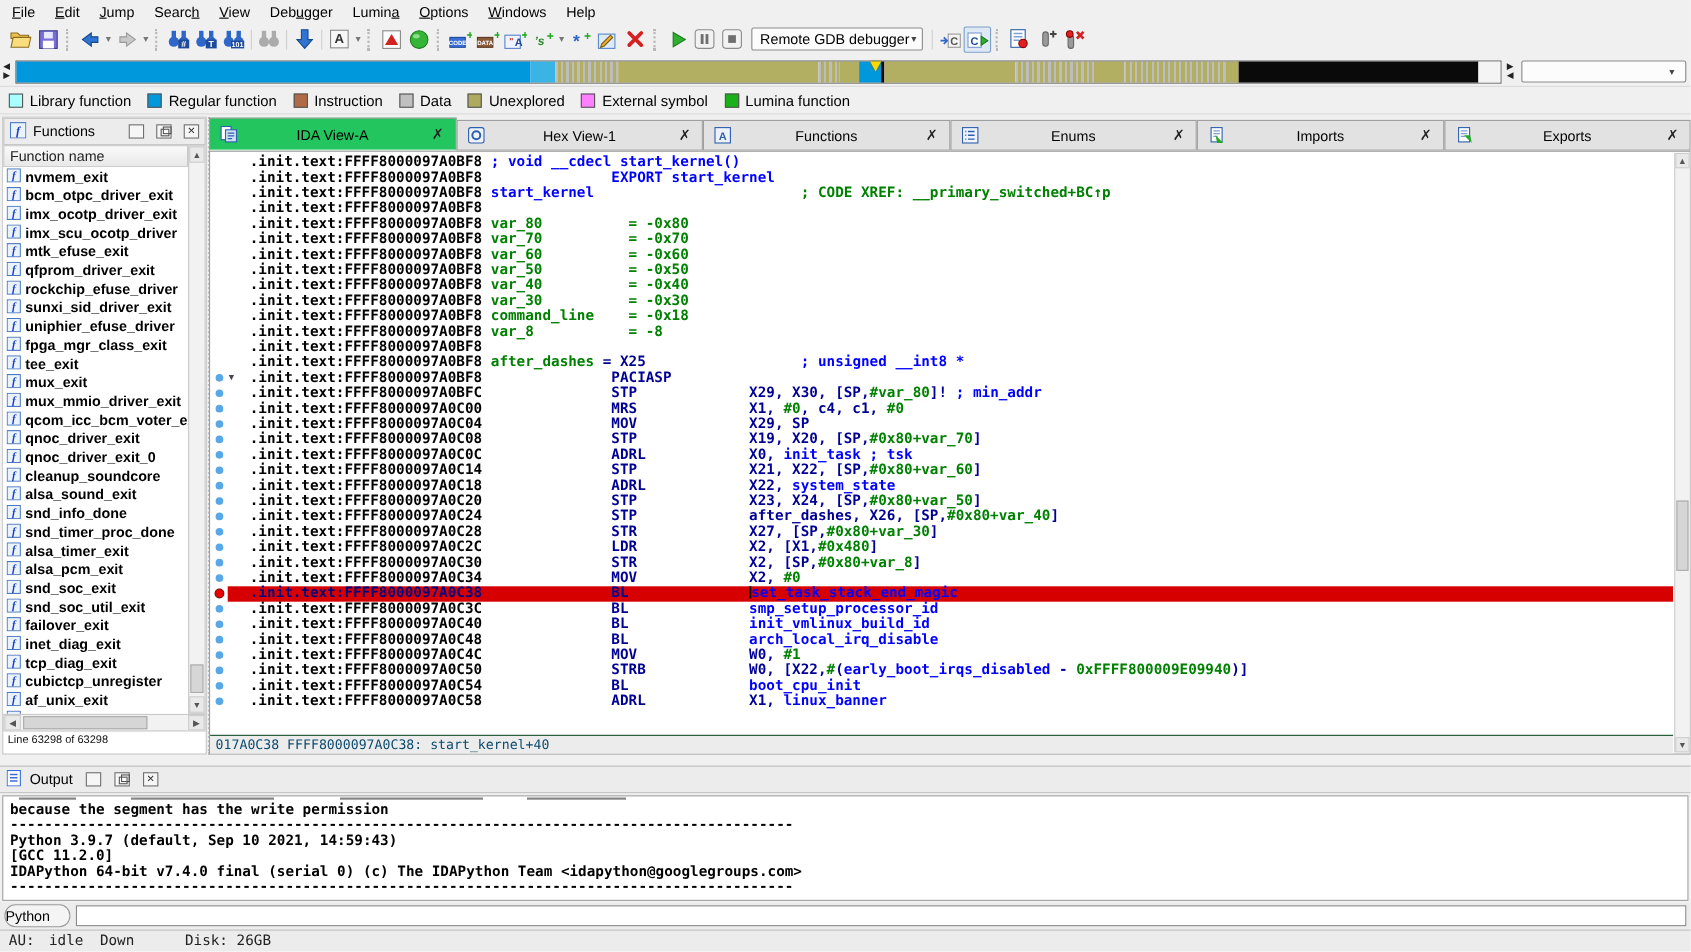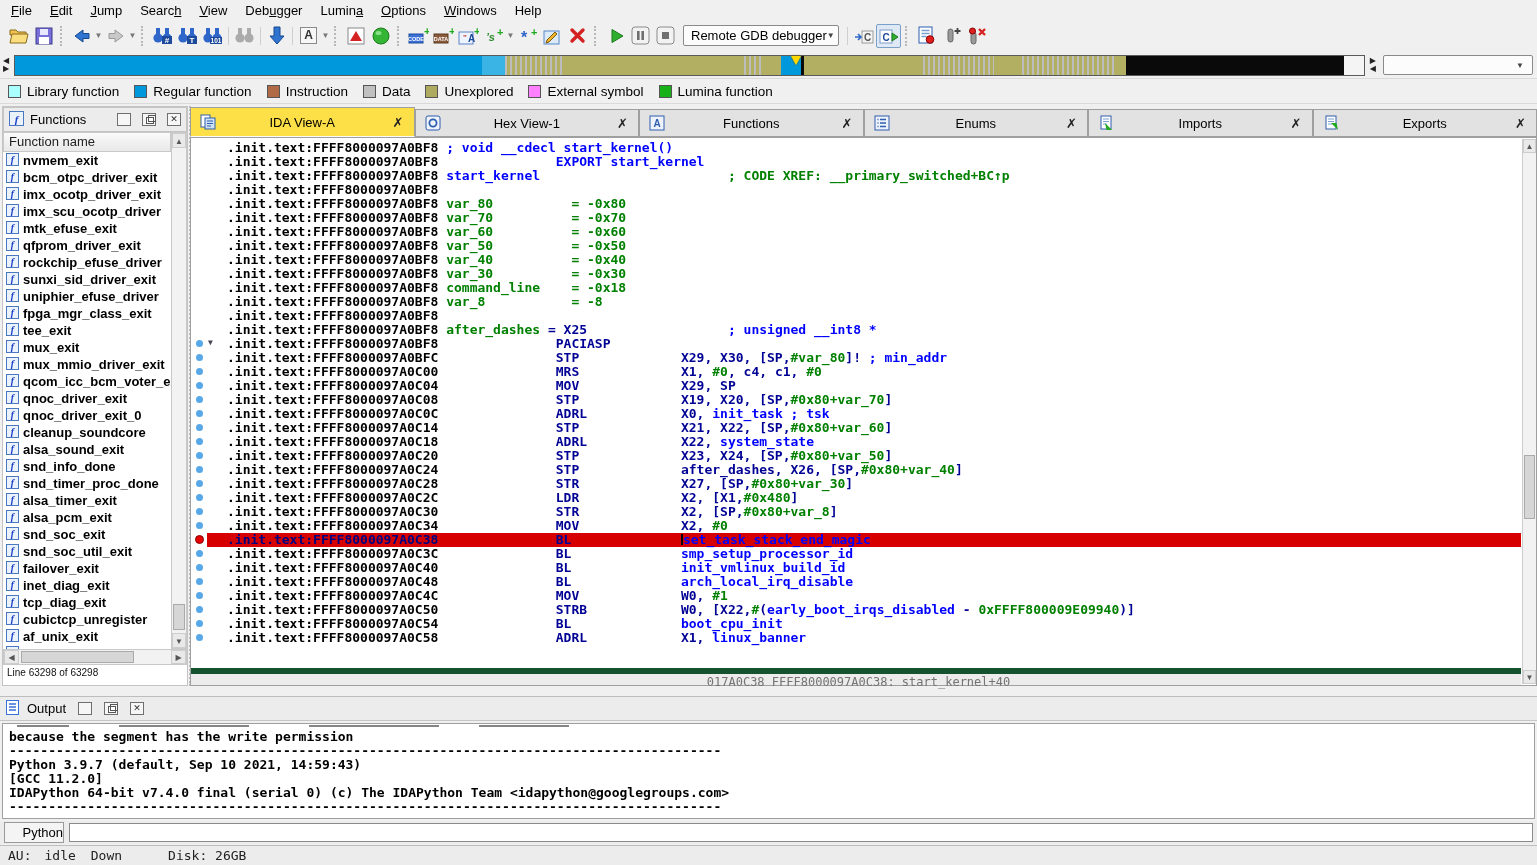--- a/index.html
+++ b/index.html
@@ -62,49 +62,49 @@
   #fnvscroll .arr { position:absolute; left:0; width:14px; height:15px; font-size:8px; text-align:center; line-height:15px; color:#555; background:#e9e9e9; border:1px solid #cdcdcd; }
   #fnvscroll .thumb { position:absolute; left:1px; width:12px; bottom:18px; height:26px; background:#d6d6d6; border:1px solid #aaa; }
   #fnhscroll { position:absolute; top:542px; left:0; right:0; height:16px; background:#f2f2f2; border:1px solid #c9c9c9; display:flex; align-items:center; }
   #fnhscroll .arr { width:15px; font-size:8px; text-align:center; color:#555; background:#e9e9e9; border:1px solid #cdcdcd; height:14px; line-height:14px; }
   #fnhscroll .thumb { width:62%; height:12px; background:#d6d6d6; border:1px solid #aaa; margin-left:2px; }
   #fnstatus { position:absolute; top:560px; left:4px; font-size:10px; color:#111; }
   #vsplit { position:absolute; left:189px; top:106px; width:2px; height:580px; border-left:2px dotted #bdbdbd; }
   
   #tabs { position:absolute; left:190px; top:106px; right:0; height:31px; display:flex; }
   .tab { flex:1; position:relative; display:flex; align-items:center; justify-content:center; border:1px solid #9f9f9f; background:#e2e2e2; margin-top:3px; font-size:13px; cursor:default; }
-  .tab.active { background:#fde047; margin-top:1px; border-bottom:1px solid #fbfbfb; }
+  .tab.active { background:#22c55e; margin-top:1px; border-bottom:1px solid #fbfbfb; }
   .tab .ticon { position:absolute; left:9px; top:50%; transform:translateY(-50%); }
   .tab .tx { position:absolute; right:10px; font-weight:bold; font-size:13px; color:#222; font-style:italic; font-family:"DejaVu Sans",sans-serif; }
   
   #disasm { position:absolute; left:190px; top:137px; right:0; height:549px; background:#fff; border:1px solid #9f9f9f; }
   #dbody { position:absolute; top:1px; left:0; right:15px; bottom:18px; overflow:hidden; font-family:"DejaVu Sans Mono",monospace; font-weight:bold; font-size:13px; line-height:14px; padding-top:2px; }
   .d-line { height:14px; white-space:pre; position:relative; margin-left:16px; padding-left:20px; }
   .d-line.hl { background:#d60000; }
   .d-dot { position:absolute; left:-11px; top:3px; width:7px; height:7px; border-radius:50%; background:#58a8e8; }
   .d-dot.r { left:-12px; top:2px; width:9px; height:9px; background:#e60000; border:1px solid #8a0000; }
   .d-collapse { position:absolute; left:1px; top:-1px; font-size:8px; color:#445; }
   .seg.a { color:#000; } .seg.nv { color:#000094; } .seg.nb { color:#0000ff; }
   .seg.g { color:#008000; } .seg.cb { color:#0000ff; } .seg.cg { color:#008000; }
   .hl .seg.a { color:#000080; }
   .caret { display:inline-block; width:2px; height:11px; background:#000; vertical-align:-1px; }
-  #dstatus { position:absolute; left:0; right:15px; bottom:0; height:17px; background:#ececec; border-top:6px solid #14532d; font-family:"DejaVu Sans Mono",monospace; font-size:12px; color:#737373; padding:1px 0 0 5px; white-space:pre;text-align:center; }
+  #dstatus { position:absolute; left:0; right:15px; bottom:0; height:17px; background:#ececec; border-top:1px solid #14532d; font-family:"DejaVu Sans Mono",monospace; font-size:12px; color:#0c4a6e; padding:1px 0 0 5px; white-space:pre; }
   #dvscroll { position:absolute; right:0; top:1px; width:14px; bottom:1px; background:#f2f2f2; border-left:1px solid #ccc; }
   #dvscroll .arr { position:absolute; left:0; width:13px; height:14px; font-size:8px; text-align:center; line-height:14px; color:#555; background:#e9e9e9; border:1px solid #cdcdcd; }
   #dvscroll .thumb { position:absolute; left:1px; width:11px; top:58%; height:64px; background:#d6d6d6; border:1px solid #aaa; }
   
   #outheader { position:absolute; left:0; top:696px; right:0; height:25px; background:#ececec; border-top:1px solid #bdbdbd; border-bottom:1px solid #c6c6c6; display:flex; align-items:center; padding:0 6px; gap:7px; }
   #outbody { position:absolute; left:2px; top:723px; right:2px; height:96px; background:#fff; border:1px solid #9f9f9f; overflow:hidden; font-family:"DejaVu Sans Mono",monospace; font-weight:bold; font-size:13px; line-height:14px; padding:1px 0 0 6px; }
   .out-clip { height:5px; overflow:hidden; background:
       linear-gradient(90deg, transparent 0 8px, #222 8px 60px, transparent 60px 110px, #222 110px 240px, transparent 240px 300px, #222 300px 430px, transparent 430px 470px, #222 470px 560px, transparent 560px);
       background-size:100% 2px; background-repeat:no-repeat; background-position:0 0; opacity:.55; width:735px; }
   .out-line { height:14px; white-space:pre; }
   
   #pyrow { position:absolute; left:0; top:821px; right:0; height:23px; background:#ececec; display:flex; align-items:center; gap:5px; padding:0 4px; }
-  #pybtn { width:60px; height:21px; border:1px solid #9a9a9a; background:#f4f4f4; border-radius:0; text-align:right; font-size:13px; line-height:19px; }
+  #pybtn { width:60px; height:21px; border:1px solid #9a9a9a; background:#f4f4f4; border-radius:10px; text-align:left; font-size:13px; line-height:19px; }
   #pyinput { flex:1; height:19px; border:1px solid #8a8a8a; background:#fff; font-family:"DejaVu Sans Mono",monospace; font-size:13px; padding:0 4px; }
   #statusbar { position:absolute; left:0; top:845px; right:0; height:20px; background:#ececec; border-top:1px solid #bdbdbd; font-family:"DejaVu Sans Mono",monospace; font-size:13px; color:#222; display:flex; align-items:center; }
   #statusbar .sb-au { margin-left:8px; } #statusbar .sb-idle { margin-left:13px; }
   #statusbar .sb-down { margin-left:15px; } #statusbar .sb-disk { margin-left:46px; }
   .ticon svg, .tbi svg { display:block; }
 </style>
 </head>
 <body>
 
 <div id="menubar">

